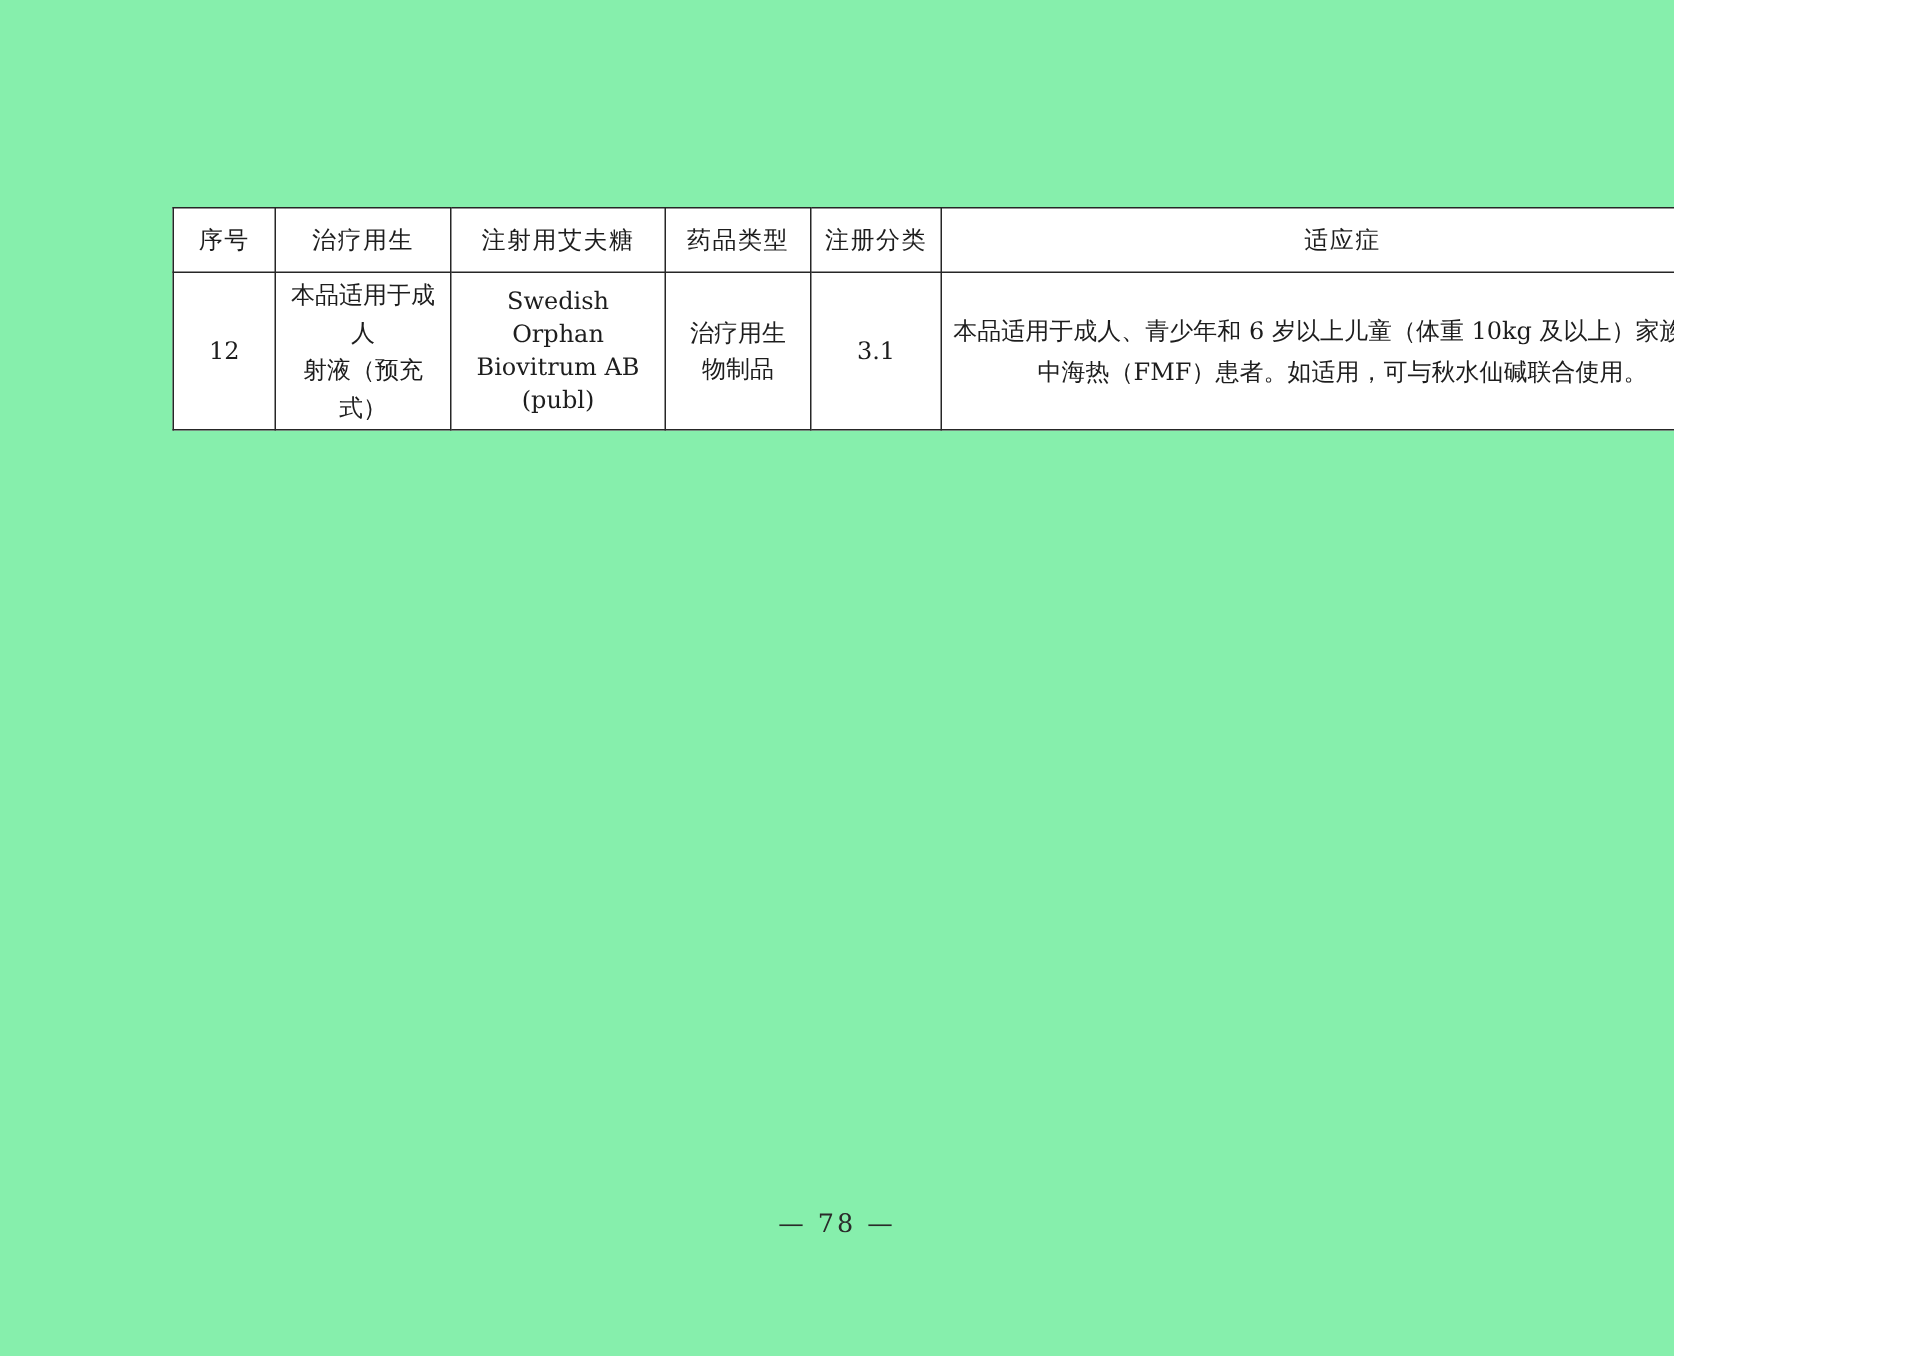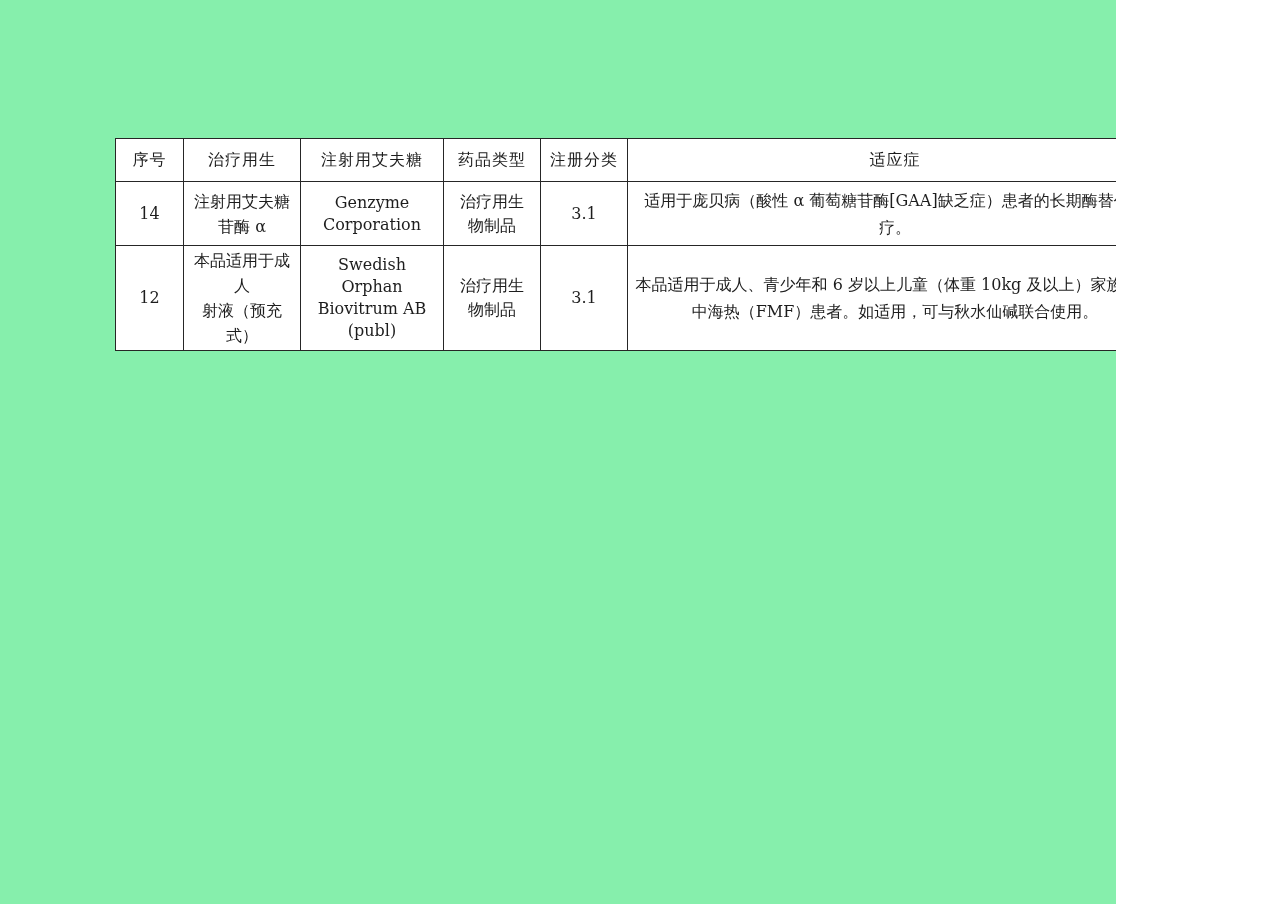--- a/index.html
+++ b/index.html
@@ -78,41 +78,31 @@
         <tr>
           <th>序号</th>
           <th>治疗用生</th>
           <th>注射用艾夫糖</th>
           <th>药品类型</th>
           <th>注册分类</th>
           <th>适应症</th>
         </tr>
       </thead>
       <tbody>
-        <tr class="row-14">
-          <td class="c-seq">14</td>
-          <td class="c-name pre">注射用艾夫糖
-苷酶 α</td>
-          <td class="c-holder pre">Genzyme
-Corporation</td>
-          <td class="c-type pre">治疗用生
-物制品</td>
-          <td class="c-cat">3.1</td>
-          <td class="c-ind">适用于庞贝病（酸性 α 葡萄糖苷酶[GAA]缺乏症）患者的长期酶替代治疗。</td>
-        </tr>
         <tr class="row-15">
           <td class="c-seq">12</td>
           <td class="c-name pre">本品适用于成人
 射液（预充式）</td>
           <td class="c-holder pre">Swedish Orphan
 Biovitrum AB
 (publ)</td>
           <td class="c-type pre">治疗用生
 物制品</td>
           <td class="c-cat">3.1</td>
           <td class="c-ind">本品适用于成人、青少年和 6 岁以上儿童（体重 10kg 及以上）家族性地中海热（FMF）患者。如适用，可与秋水仙碱联合使用。</td>
         </tr>
       </tbody>
     </table>
   </div>
 
+  <div class="page-number">— 78 —</div>
 
 </div>
 
 </body></html>

